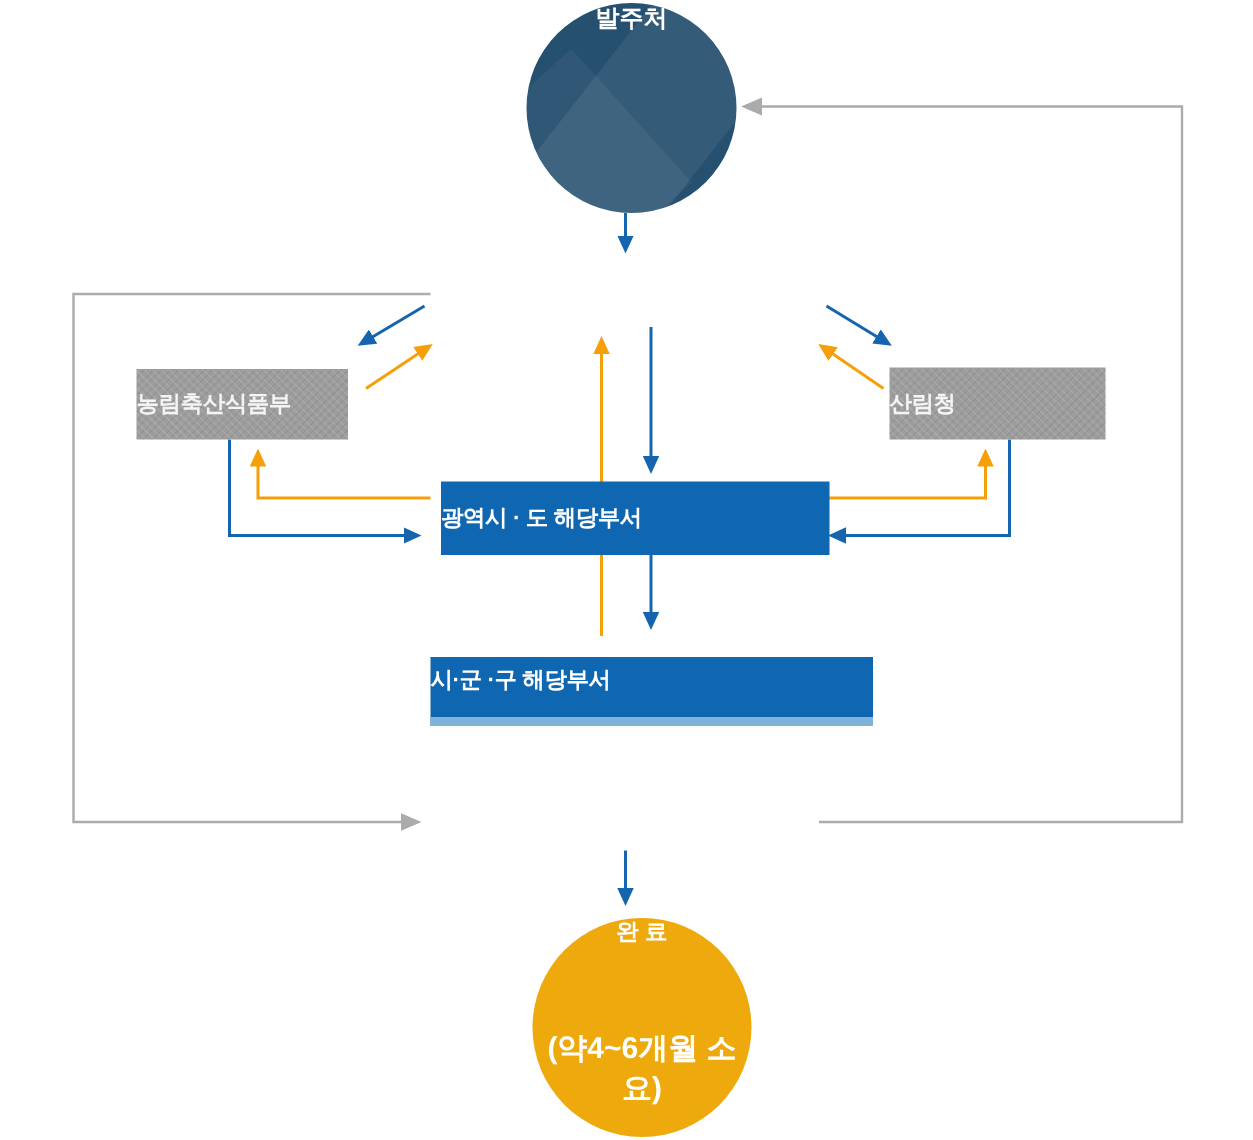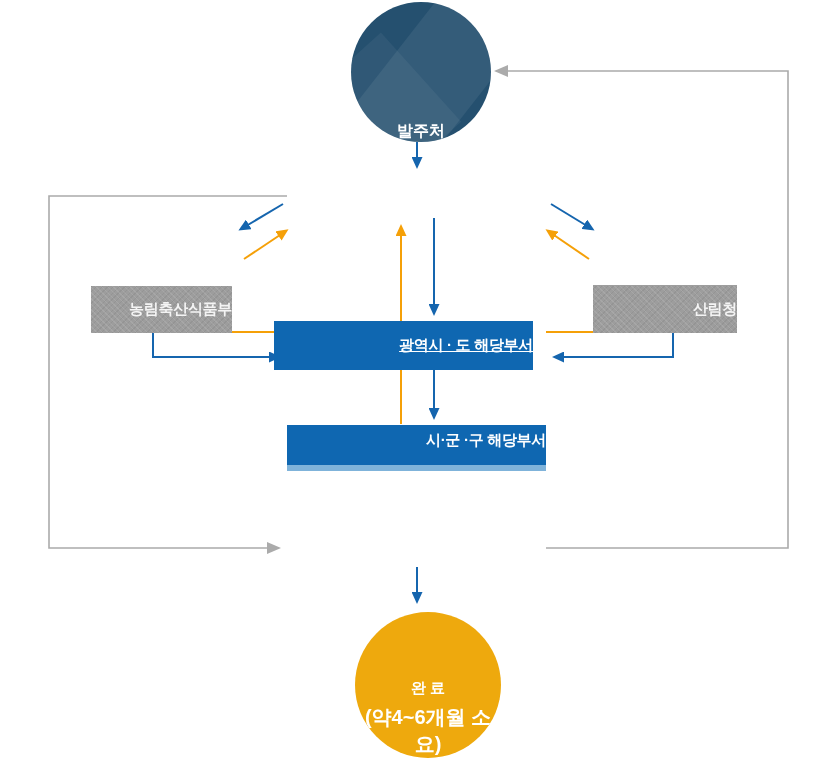--- a/index.html
+++ b/index.html
@@ -5,31 +5,31 @@
   :root{
     --light-blue:#12a9f3; --dark-blue:#0f67b1; --arrow-blue:#1565ae;
     --arrow-orange:#f5a008; --gray-box:#9d9d9d; --gray-line:#ababab;
     --navy-circle:#25506f; --orange-circle:#eea90d; --strip-blue:#7fb3da;
     --text-white:#ffffff;
   }
   *{box-sizing:border-box;margin:0;padding:0}
   body{background:#ffffff;font-family:"Liberation Sans","DejaVu Sans",sans-serif;}
   .stage{position:relative;width:835px;height:760px;background:#fff;overflow:hidden;}
   .layer{position:absolute;left:0;top:0;}
-  .node{position:absolute;display:flex;align-items:center;justify-content:flex-end;
+  .node{position:absolute;display:flex;align-items:center;justify-content:flex-start;
         color:var(--text-white);font-weight:bold;text-align:center;}
   .box{font-size:15px;letter-spacing:-0.3px;}
   .lightblue{background:var(--light-blue);}
   .darkblue{background:var(--dark-blue);}
   .graybox{
     background:
       repeating-linear-gradient(45deg, rgba(255,255,255,.10) 0 1px, rgba(255,255,255,0) 1px 4px),
       repeating-linear-gradient(-45deg, rgba(0,0,0,.06) 0 1px, rgba(0,0,0,0) 1px 4px),
       var(--gray-box);
-    color:#f4f4f4;font-size:15px;letter-spacing:-0.3px;margin-top:40px;}
+    color:#f4f4f4;font-size:15px;letter-spacing:-0.3px;}
   .circle{border-radius:50%;overflow:hidden;flex-direction:column;}
   .navy{background:var(--navy-circle);}
   .orangec{background:var(--orange-circle);}
   .circle .deco{position:absolute;background:rgba(255,255,255,.07);}
   .d1{width:92px;height:230px;left:38px;top:-40px;transform:rotate(38deg);}
   .d2{width:140px;height:120px;left:-52px;top:62px;transform:rotate(-42deg);background:rgba(255,255,255,.05)!important;}
   .circle .label{font-size:16px;position:relative;}
   .circle .sub{font-size:20px;position:relative;margin-top:6px;}
   .accent-strip{position:absolute;left:0;bottom:0;width:100%;height:6px;background:var(--strip-blue);}
   svg .ln-blue{stroke:var(--arrow-blue);stroke-width:2;fill:none;}
@@ -94,28 +94,28 @@
 
 
   <div class="node box graybox" style="left:91px;top:246px;width:141px;height:47px;">
     <span>농림축산식품부</span>
   </div>
 
   <div class="node box graybox" style="left:593px;top:245px;width:144px;height:48px;">
     <span>산림청</span>
   </div>
 
-  <div class="node box darkblue" style="left:274px;top:321px;width:259px;height:49px;text-decoration:underline;">
+  <div class="node box darkblue" style="left:294px;top:321px;width:259px;height:49px;">
     <span>광역시 · 도 해당부서</span>
   </div>
 
-  <div class="node box darkblue" style="left:287px;top:425px;width:259px;height:46px;padding-bottom:16px;">
+  <div class="node box darkblue" style="left:287px;top:438px;width:295px;height:46px;padding-bottom:16px;">
     <span>시·군 ·구 해당부서</span>
     <div class="accent-strip"></div>
   </div>
 
 
-  <div class="node circle orangec" style="left:355px;top:612px;width:146px;height:146px;">
+  <div class="node circle orangec" style="left:355px;top:612px;width:146px;height:146px;gap:48px;">
     <span class="label" style="font-size:15px;">완 료</span>
     <span class="sub">(약4~6개월 소요)</span>
   </div>
 
 </div>
 
 </body></html>

